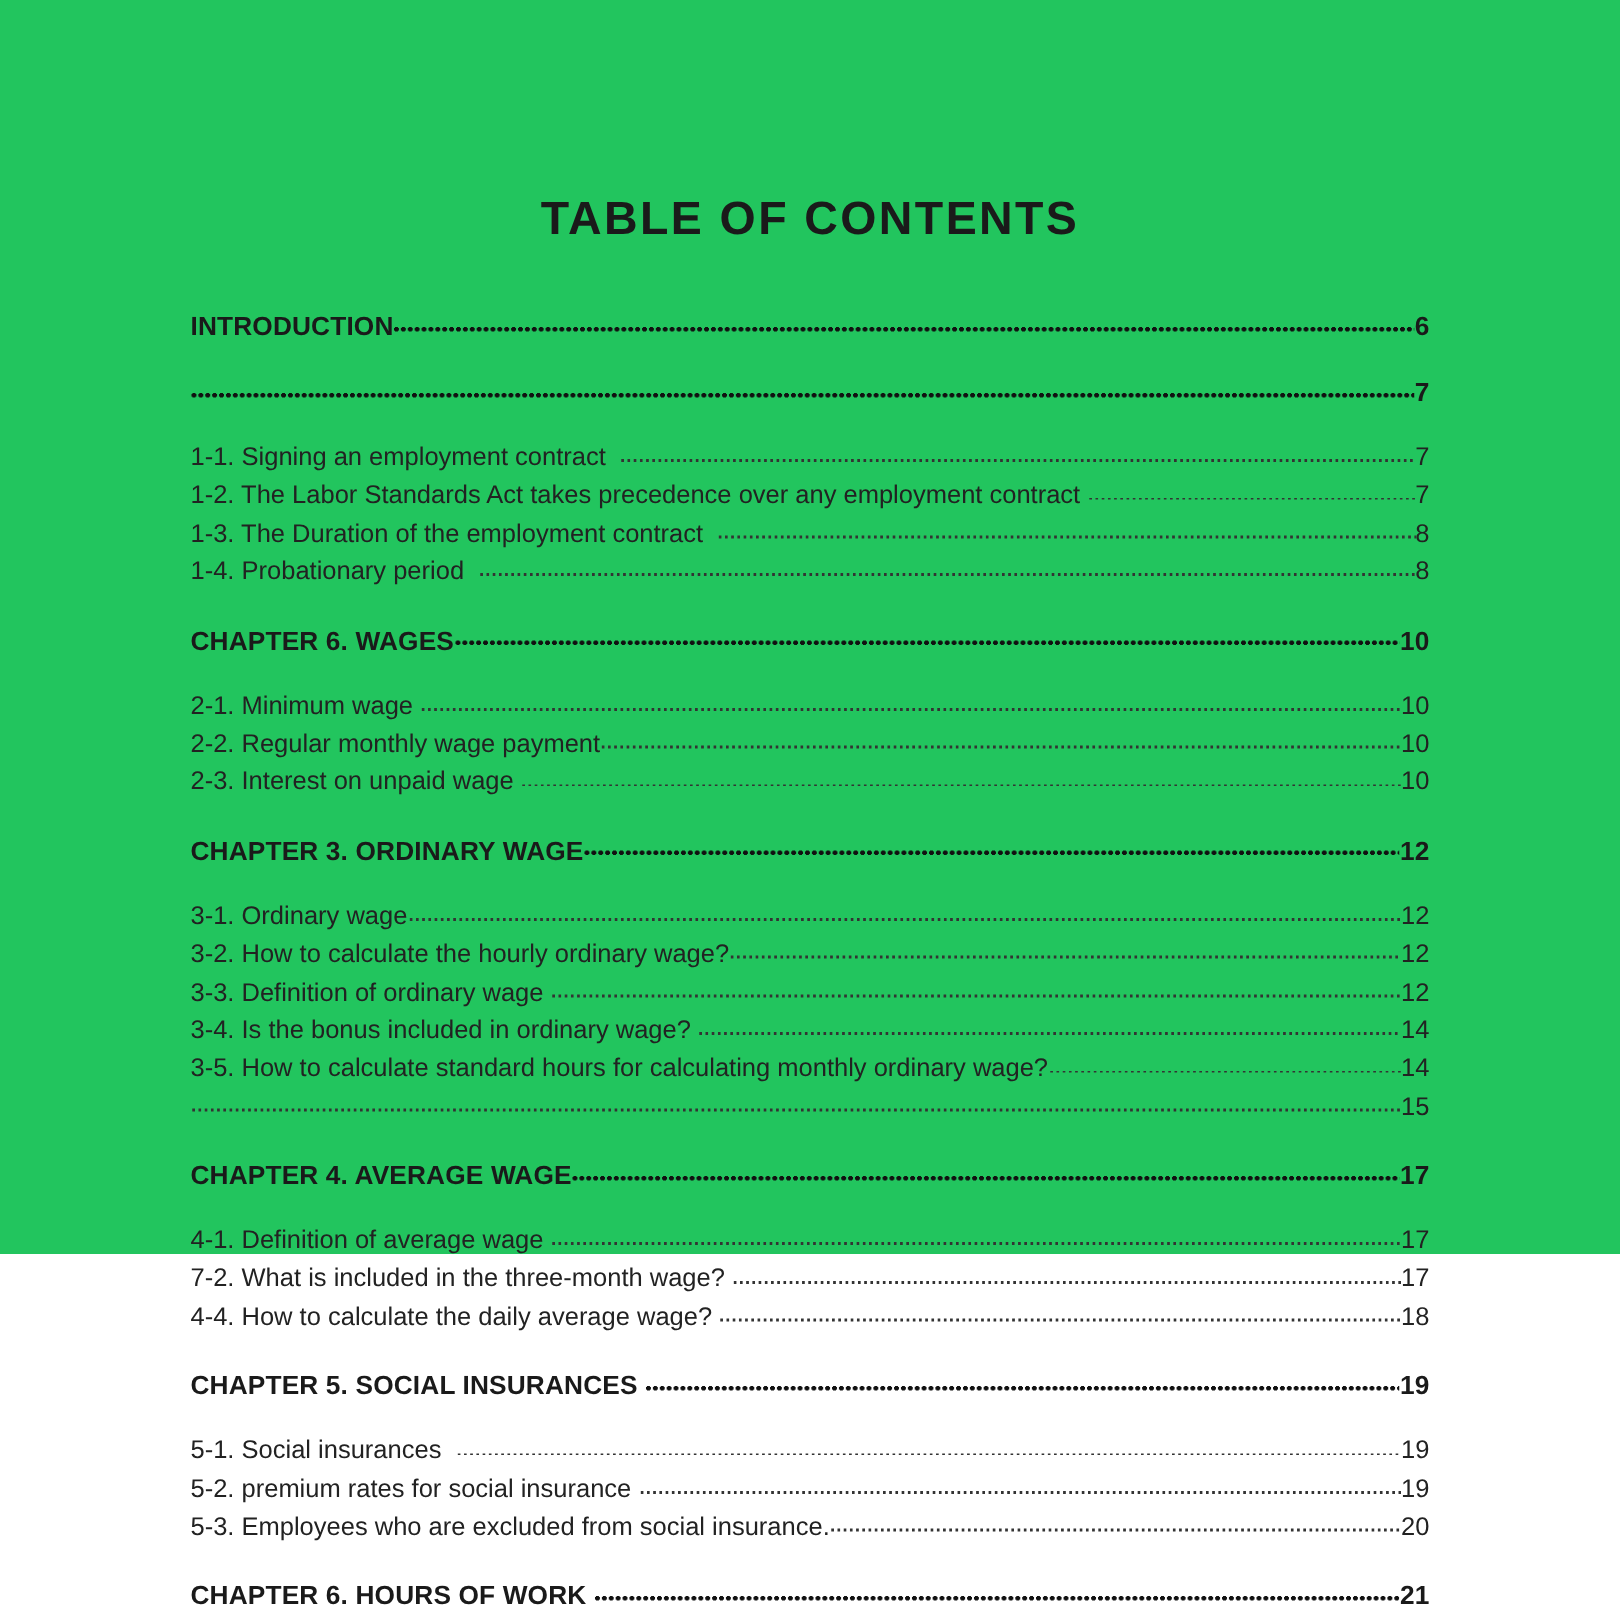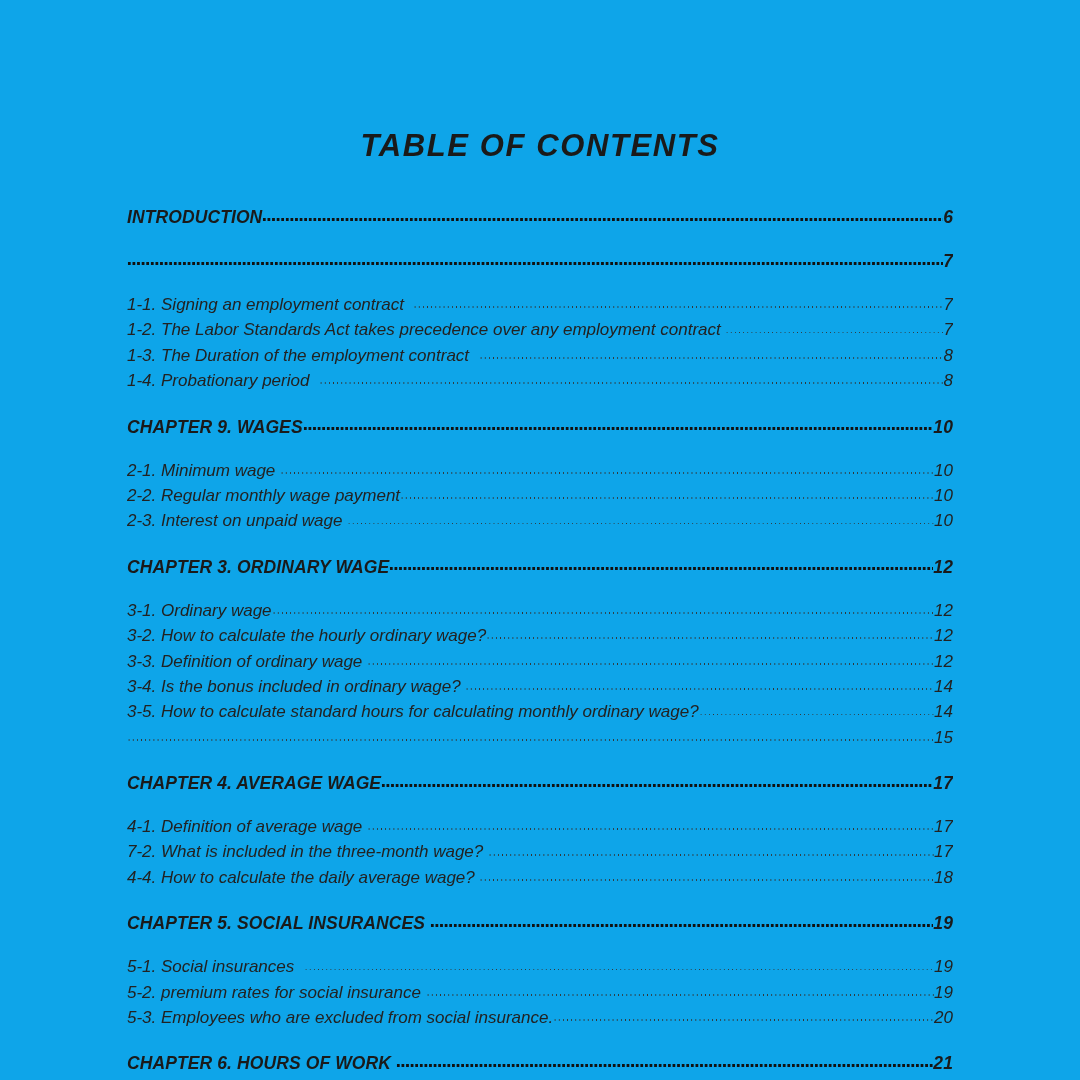--- a/index.html
+++ b/index.html
@@ -12,24 +12,23 @@
     height: 1080px;
     overflow: hidden;
     font-family: "Liberation Sans", sans-serif;
     color: #1a1a1a;
     -webkit-font-smoothing: antialiased;
   }
 
   .page {
     position: relative;
     width: 1080px;
-    height: 1080px;
-    background: #0ea5e9;
+    height: 836px;
+    background: #22c55e;
     box-sizing: border-box;
-    font-style: italic;
   }
 
   
   .toc-title {
     position: absolute;
     left: 0;
     top: 128px;
     width: 1080px;
     text-align: center;
     font-size: 31px;
@@ -166,21 +165,21 @@
         <span class="leader"></span>
         <span class="pagenum">8</span>
       </div>
       <div class="toc-row row-sub">
         <span class="label">1-4. Probationary period  </span>
         <span class="leader"></span>
         <span class="pagenum">8</span>
       </div>
       <div class="gap-after-block"></div>
       <div class="toc-row row-major">
-        <span class="label">CHAPTER 9. WAGES</span>
+        <span class="label">CHAPTER 6. WAGES</span>
         <span class="leader"></span>
         <span class="pagenum">10</span>
       </div>
       <div class="gap-after-major"></div>
       <div class="toc-row row-sub">
         <span class="label">2-1. Minimum wage </span>
         <span class="leader"></span>
         <span class="pagenum">10</span>
       </div>
       <div class="toc-row row-sub">

